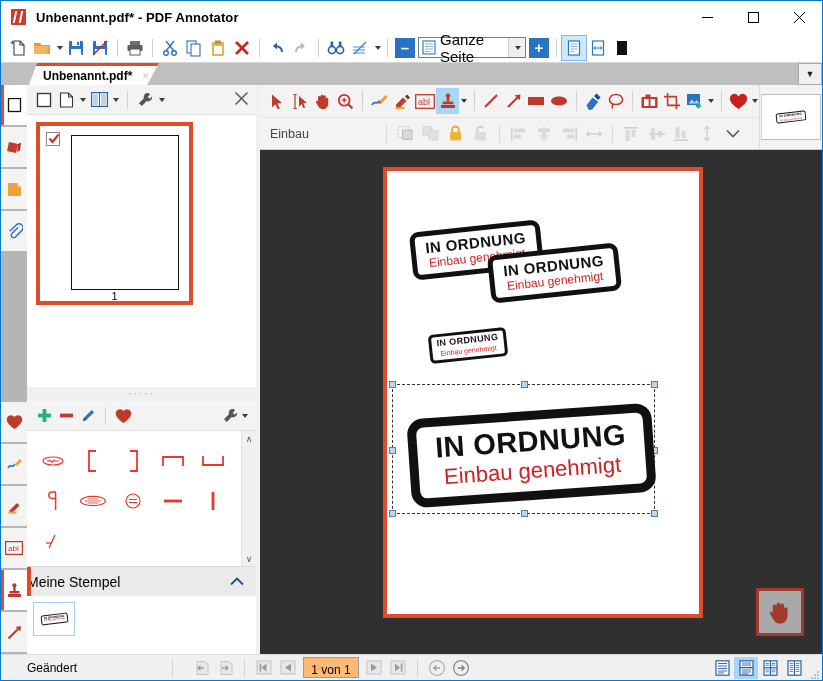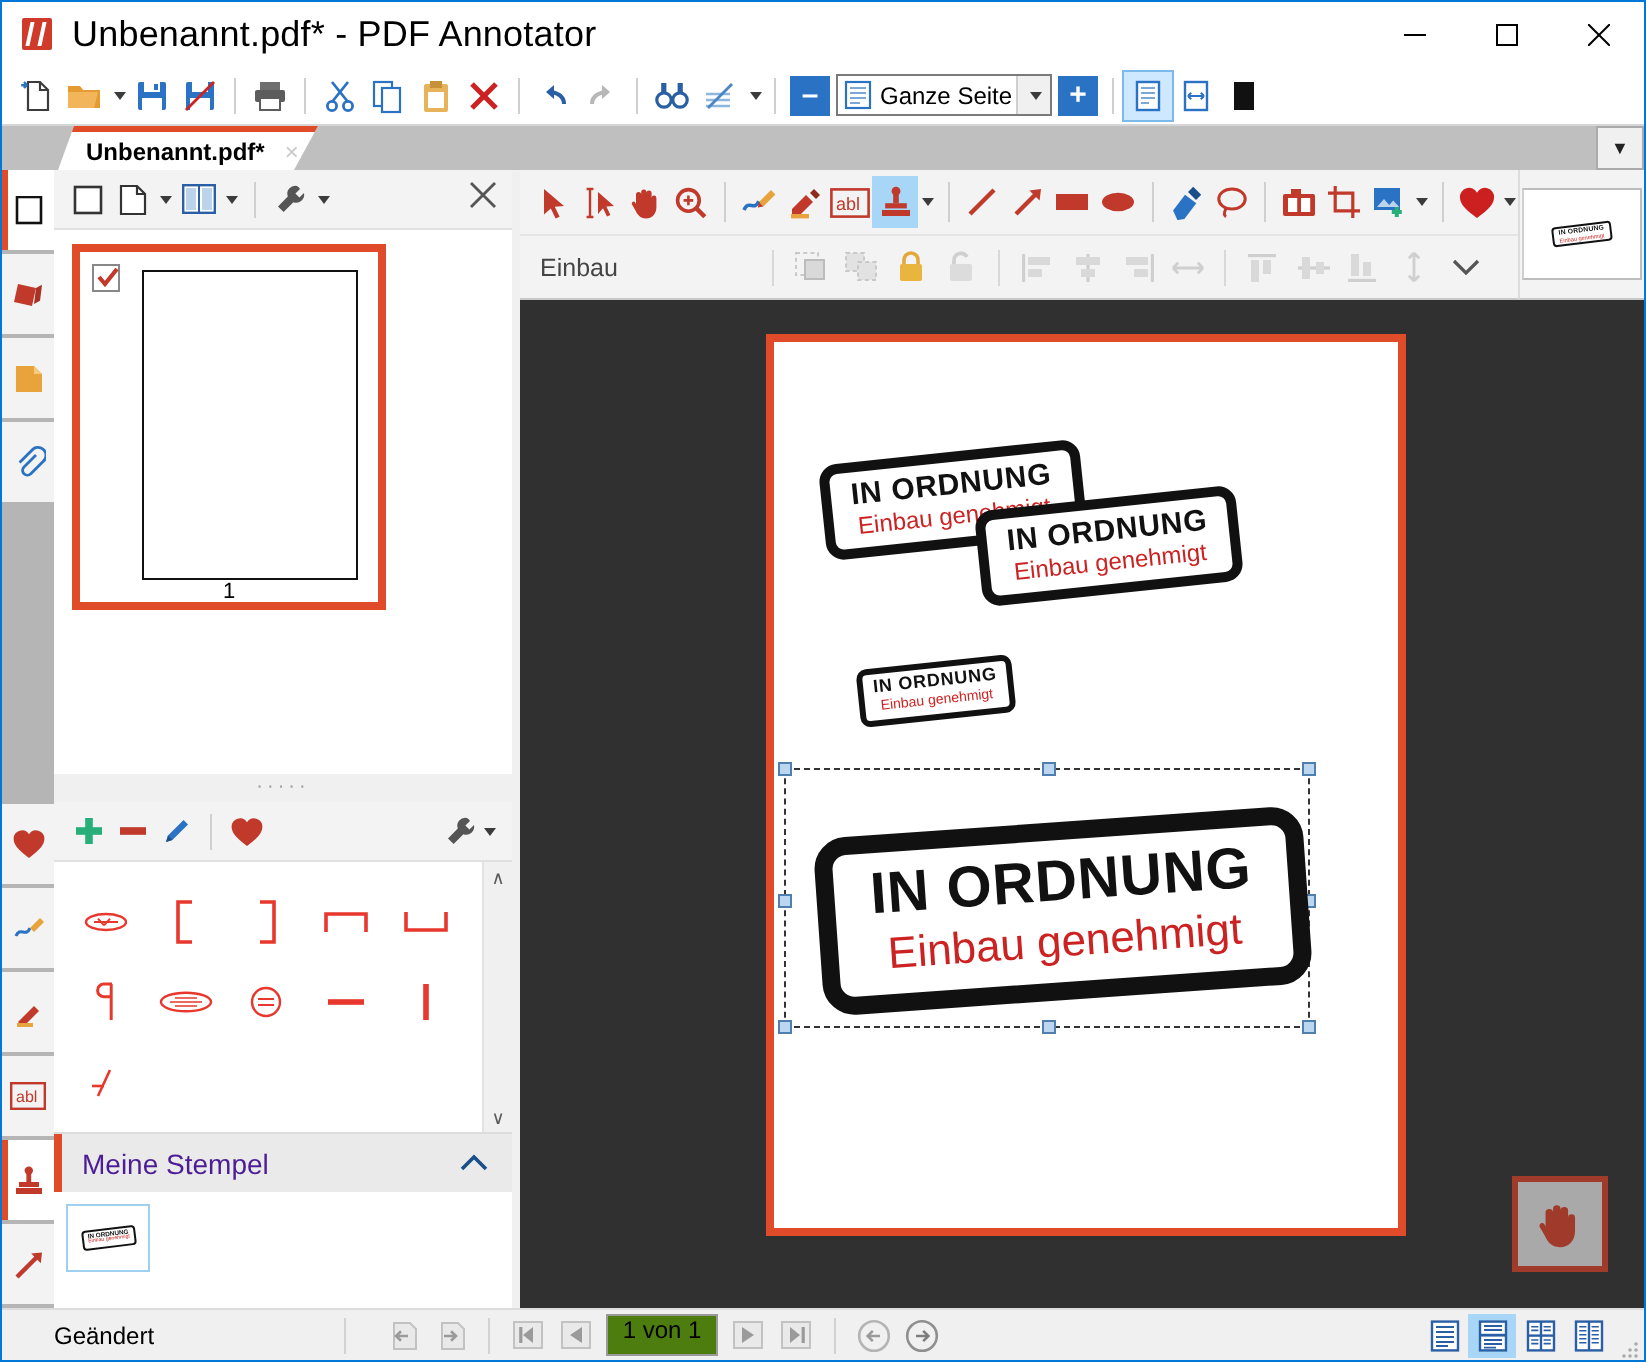--- a/index.html
+++ b/index.html
@@ -14,38 +14,38 @@
     border:1px solid #0078d7;
   }
   .app { width:821px; height:679px; display:flex; flex-direction:column; background:#f0f0f0; position:relative; }
 
   
   .titlebar { height:32px; background:#fff; display:flex; align-items:center; flex:none; }
   .title-icon { width:18px; height:18px; margin-left:9px; margin-right:8px; position:relative; flex:none; }
   .title-icon .bk { position:absolute; left:1px; top:1px; width:15px; height:16px; background:#cf3a2a; border-radius:1px; }
   .title-icon .bk::after { content:""; position:absolute; left:3px; top:2px; width:2px; height:12px; background:#fff; transform:skewX(-12deg);}
   .title-icon .bk::before { content:""; position:absolute; left:9px; top:2px; width:2px; height:12px; background:#fff; transform:skewX(-12deg);}
-  .title-text { font-size:18px; color:#000; letter-spacing:0.1px; }
+  .title-text { font-size:13px; color:#000; letter-spacing:0.1px;font-weight:bold; }
   .win-buttons { margin-left:auto; display:flex; height:32px; }
   .win-btn { width:46px; height:32px; display:flex; align-items:center; justify-content:center; }
   .win-btn svg { display:block; }
 
   
   .menubar { height:24px; background:#fff; display:flex; align-items:center; padding-left:8px; flex:none; }
   .menu-item { padding:3px 9px; font-size:12.5px; color:#000; white-space:nowrap; }
   .menu-item u { text-decoration:underline; }
 
   
   .maintoolbar { height:30px; background:#fff; display:flex; align-items:center; padding-left:5px; flex:none; border-bottom:1px solid #d6d6d6;}
   .tb-btn { width:24px; height:24px; display:flex; align-items:center; justify-content:center; position:relative; }
   .tb-sep { width:1px; height:18px; background:#cfcfcf; margin:0 5px; }
   .caret { width:0;height:0;border-left:3px solid transparent;border-right:3px solid transparent;border-top:4px solid #3b3b3b; margin-left:1px;}
   .zoomcombo { display:flex; align-items:center; height:21px; border:1px solid #7a7a7a; background:#fff; width:108px; margin:0 1px;}
   .zoomcombo .zi { margin-left:3px; margin-right:4px; display:flex;}
-  .zoomcombo .zt { font-size:12px; flex:1; }
+  .zoomcombo .zt { font-size:15px; flex:1; }
   .zoomcombo .zdrop { width:17px; height:19px; border-left:1px solid #cfcfcf; background:#f0f0f0; display:flex;align-items:center;justify-content:center;}
   .sqbtn { width:20px;height:20px;background:#2a72c4;display:flex;align-items:center;justify-content:center;color:#fff;font-size:15px;line-height:1;font-weight:bold;}
   .tb-btn.active { background:#cde8ff; outline:1px solid #7eb9ee; }
 
   
   .tabstrip { height:22px; background:#bfbfbf; display:flex; align-items:flex-end; position:relative; flex:none;}
   .doctab { margin-left:28px; height:22px; background:#fff; display:flex; align-items:center;
             padding:0 6px 0 14px; position:relative; border-top:3px solid #e04b2a;
             clip-path: polygon(8px 0, 100% 0, calc(100% - 12px) 100%, 0 100%); min-width:130px;}
   .doctab .tl { font-size:12px; font-weight:bold; color:#000; }
@@ -81,21 +81,21 @@
   .splitter { height:14px; background:#f0f0f0; display:flex; align-items:center; justify-content:center; }
   .splitter .dots { letter-spacing:2px; color:#9a9a9a; font-size:10px; line-height:6px;}
 
   .stamppane { height:253px; display:flex; flex-direction:column; background:#fff; }
   .stampgrid { flex:1; background:#fff; position:relative; overflow:hidden; padding:10px 0 0 6px; }
   .srow { display:flex; }
   .scell { width:40px; height:40px; display:flex; align-items:center; justify-content:center; }
   .scell svg, .scell span { display:block; }
   .grpheader { height:30px; background:#eaeaea; display:flex; align-items:center; border-top:1px solid #dcdcdc; position:relative;}
   .grpheader::before{content:"";position:absolute;left:0;top:0;bottom:0;width:4px;background:#e04b2a;}
-  .grpheader .gt { margin-left:14px; font-size:14px; color:#4c1d95; }
+  .grpheader .gt { font-size:14px; color:#000000; }
   .grpheader .gc { margin-left:auto; margin-right:12px; color:#1b4f8a; }
   .mystamps { height:58px; background:#fff; padding:6px; }
   .mystamp-item { width:42px; height:34px; border:1px solid #9fd0f0; background:#fff; display:flex;align-items:center;justify-content:center; }
 
   .vscroll { width:15px; background:#f0f0f0; border-left:1px solid #e2e2e2; display:flex; flex-direction:column; align-items:center; }
   .vscroll .arrow { height:15px; display:flex;align-items:center;justify-content:center; color:#5a5a5a; font-size:9px;}
   .vscroll .track { flex:1; width:15px; background:#f0f0f0;}
 
   .colsplit { width:4px; background:#f0f0f0; position:relative; flex:none;}
   .colsplit .gd { position:absolute; left:1px; top:245px; color:#9a9a9a; font-size:9px; line-height:5px;}
@@ -125,21 +125,21 @@
 
   .selbox { position:absolute; border:1px dashed #333; }
   .handle { position:absolute; width:7px; height:7px; background:#bcd6ef; border:1px solid #4f7fae; }
 
   
   .statusbar { height:26px; background:#f0f0f0; display:flex; align-items:center; border-top:1px solid #dcdcdc; flex:none; position:relative;}
   .st-text { font-size:12px; margin-left:26px; color:#000; width:145px; }
   .st-sep { width:1px; height:18px; background:#d2d2d2; }
   .navgroup { display:flex; align-items:center; margin-left:16px; }
   .nav-btn { width:24px; height:22px; display:flex; align-items:center; justify-content:center; }
-  .pagebox { width:56px; height:21px; border:1px solid #9a9a9a; background:#4d7c0f; display:flex; align-items:flex-start; justify-content:center; font-size:12px; margin:0 3px;}
+  .pagebox { width:56px; height:21px; border:1px solid #9a9a9a; background:#fdba74; display:flex; align-items:flex-end; justify-content:center; font-size:12px; margin:0 3px;}
   .viewmodes { margin-left:auto; margin-right:16px; display:flex; }
   .vm-btn { width:24px; height:22px; display:flex; align-items:center; justify-content:center; }
   .vm-btn.on { background:#a8d6f7; }
   .grip { position:absolute; right:2px; bottom:1px; width:10px; height:10px; }
 </style>
 </head>
 <body>
 
 <div class="app">
 

